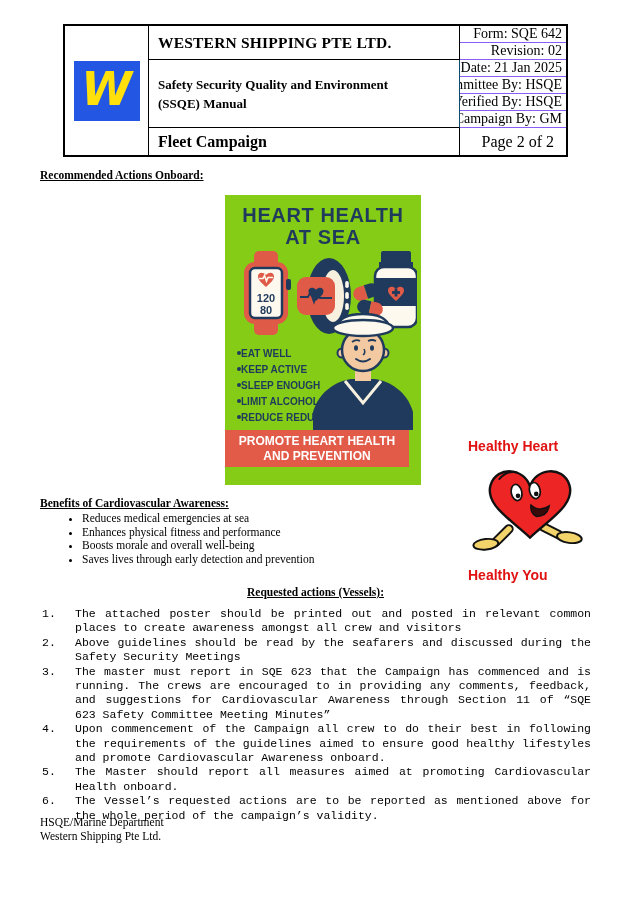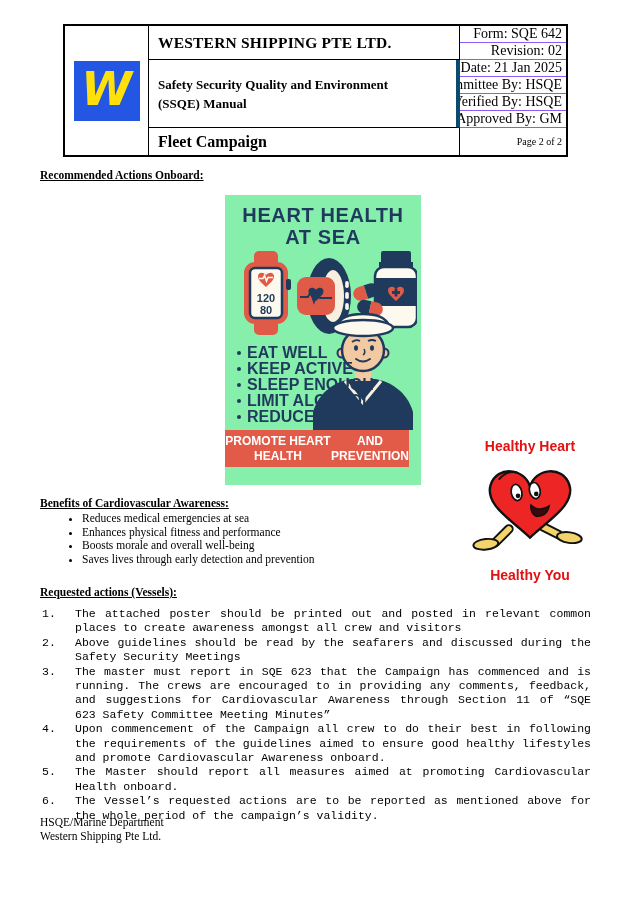--- a/index.html
+++ b/index.html
@@ -18,67 +18,67 @@
   }
   .hdr .cell { overflow:hidden; }
   .c-logo { grid-area:1/1/8/2; border-right:1px solid #000;
     display:flex; align-items:center; justify-content:center; }
   .logo-box { width:66px; height:60px; background:#2256e3;
     display:flex; align-items:center; justify-content:center; }
   .logo-w { font-family:"DejaVu Sans", sans-serif; font-weight:bold; font-style:italic;
     font-size:46px; line-height:1; color:#ffe00a; transform:translateY(-2px); }
   .c-company { grid-area:1/2/3/3; border-right:1px solid #000; border-bottom:1px solid #000;
     font-weight:bold; font-size:15.5px; display:flex; align-items:center; padding-left:9px; letter-spacing:0.2px; }
-  .c-manual { grid-area:3/2/7/3; border-right:4px solid #0c4a6e; border-bottom:1px solid #000;
+  .c-manual { grid-area:3/2/7/3; border-right:1px solid #0c4a6e; border-bottom:1px solid #000;
     font-weight:bold; font-size:13px; line-height:19px; display:flex; flex-direction:column;
     justify-content:center; padding-left:9px; }
   .c-fleet { grid-area:7/2/8/3; border-right:1px solid #000;
     font-weight:bold; font-size:16px; display:flex; align-items:center; padding-left:9px; }
   .c-meta { grid-column:3; border-bottom:1px solid #8b5cf6; font-size:14px;
     display:flex; align-items:center; justify-content:flex-end; padding-right:4px; white-space:nowrap; }
-  .c-page { grid-column:3; grid-row:7; font-size:10px;
-    display:flex; align-items:center; justify-content:flex-end; padding-right:4px; }
+  .c-page { grid-column:3; grid-row:7; font-size:16px;
+    display:flex; align-items:center; justify-content:flex-end; padding-right:12px; }
 
   
   .h-ul { position:absolute; left:40px; font-weight:bold; font-size:11.5px; text-decoration:underline; }
   #recommended-heading { top:169px; }
 
   #benefits-block { position:absolute; left:40px; top:497px; width:460px; font-size:11.5px; }
   #benefits-block .h-b { font-weight:bold; text-decoration:underline; }
   #benefits-block ul { margin-top:3px; padding-left:42px; }
   #benefits-block li { line-height:13.6px; }
 
   #requested-block { position:absolute; left:40px; top:586px; width:551px; font-size:11.5px; }
-  #requested-block .h-b { font-weight:bold; text-decoration:underline; }
+  #requested-block .h-b { font-weight:bold; text-decoration:underline;text-align:center; }
   ol.req { list-style:none; counter-reset:req; margin-top:9px;font-family:Liberation Mono, monospace; }
   ol.req li { counter-increment:req; position:relative; padding-left:35px;
     line-height:14.4px; text-align:justify; }
   ol.req li::before { content:counter(req) "."; position:absolute; left:2px; }
 
   #purpose { position:absolute; left:40px; top:769px; width:551px;
     font-size:11.5px; line-height:14.4px; text-align:justify; }
   #signoff { position:absolute; left:40px; top:815px; font-size:11.5px; line-height:14.4px; }
 
   
   .poster { position:absolute; left:225px; top:195px; width:196px; height:290px;
-    background:#86efac; font-family:"Liberation Sans", sans-serif; overflow:hidden; }
+    background:#84cc16; font-family:"Liberation Sans", sans-serif; overflow:hidden; }
   .poster-title { position:absolute; top:9px; left:0; width:100%; text-align:center;
     color:#1f3a5c; font-weight:bold; font-size:20px; line-height:22px; letter-spacing:0.6px; }
   .icon-abs { position:absolute; }
   .poster-bullets { position:absolute; left:12px; top:150px; list-style:none; z-index:2; }
-  .poster-bullets li { display:flex; align-items:center; gap:6px;
-    color:#1f3a5c; font-weight:bold; font-size:16px; height:16px; white-space:nowrap; }
+  .poster-bullets li { display:flex; align-items:center; 
+    color:#1f3a5c; font-weight:bold; font-size:10px; height:16px; white-space:nowrap; }
   .poster-bullets li .dot { width:4px; height:4px; border-radius:50%; background:#1f3a5c; flex:0 0 auto; }
   .sailor-wrap { position:absolute; left:84px; top:118px; z-index:1; }
   .poster-banner { position:absolute; left:0; top:235px; width:184px; height:37px; background:#e25b49;
     color:#fff; font-weight:bold; font-size:12px; line-height:14.5px; z-index:3;
-    display:flex; flex-direction:row; align-items:center; justify-content:center; text-align:center; }
-
-  
-  .mascot { position:absolute; left:468px; top:438px; width:124px; text-align:center;
+    display:flex; flex-direction:column; align-items:center; justify-content:center; text-align:center; }
+
+  
+  .mascot { position:absolute; left:468px; top:438px; width:124px; text-align:left;
     font-family:"Liberation Sans", sans-serif; }
   .mascot-label { color:#e01212; font-weight:bold; font-size:14px; line-height:16px; }
   .mascot svg { display:block; margin:2px auto 0 auto; }
   .mascot-label.bottom { margin-top:15px; }
 </style>
 </head>
 <body>
 
 <div id="page">
 
@@ -92,21 +92,21 @@
     <div class="cell c-manual">
       <span>Safety Security Quality and Environment</span>
       <span>(SSQE) Manual</span>
     </div>
     <div class="cell c-fleet">Fleet Campaign</div>
     <div class="cell c-meta" style="grid-row:1">Form: SQE 642</div>
     <div class="cell c-meta" style="grid-row:2">Revision: 02</div>
     <div class="cell c-meta" style="grid-row:3">Date: 21 Jan 2025</div>
     <div class="cell c-meta" style="grid-row:4">Committee By: HSQE</div>
     <div class="cell c-meta" style="grid-row:5">Verified By: HSQE</div>
-    <div class="cell c-meta" style="grid-row:6">Approved By: GM</div>
+    <div class="cell c-meta" style="grid-row:6">Campaign By: GM</div>
     <div class="cell c-page">Page 2 of 2</div>
   </div>
 
   <div class="h-ul" id="recommended-heading">Recommended Actions Onboard:</div>
 
   <div class="poster">
     <div class="poster-title">
       <div>HEART HEALTH</div>
       <div>AT SEA</div>
     </div>

